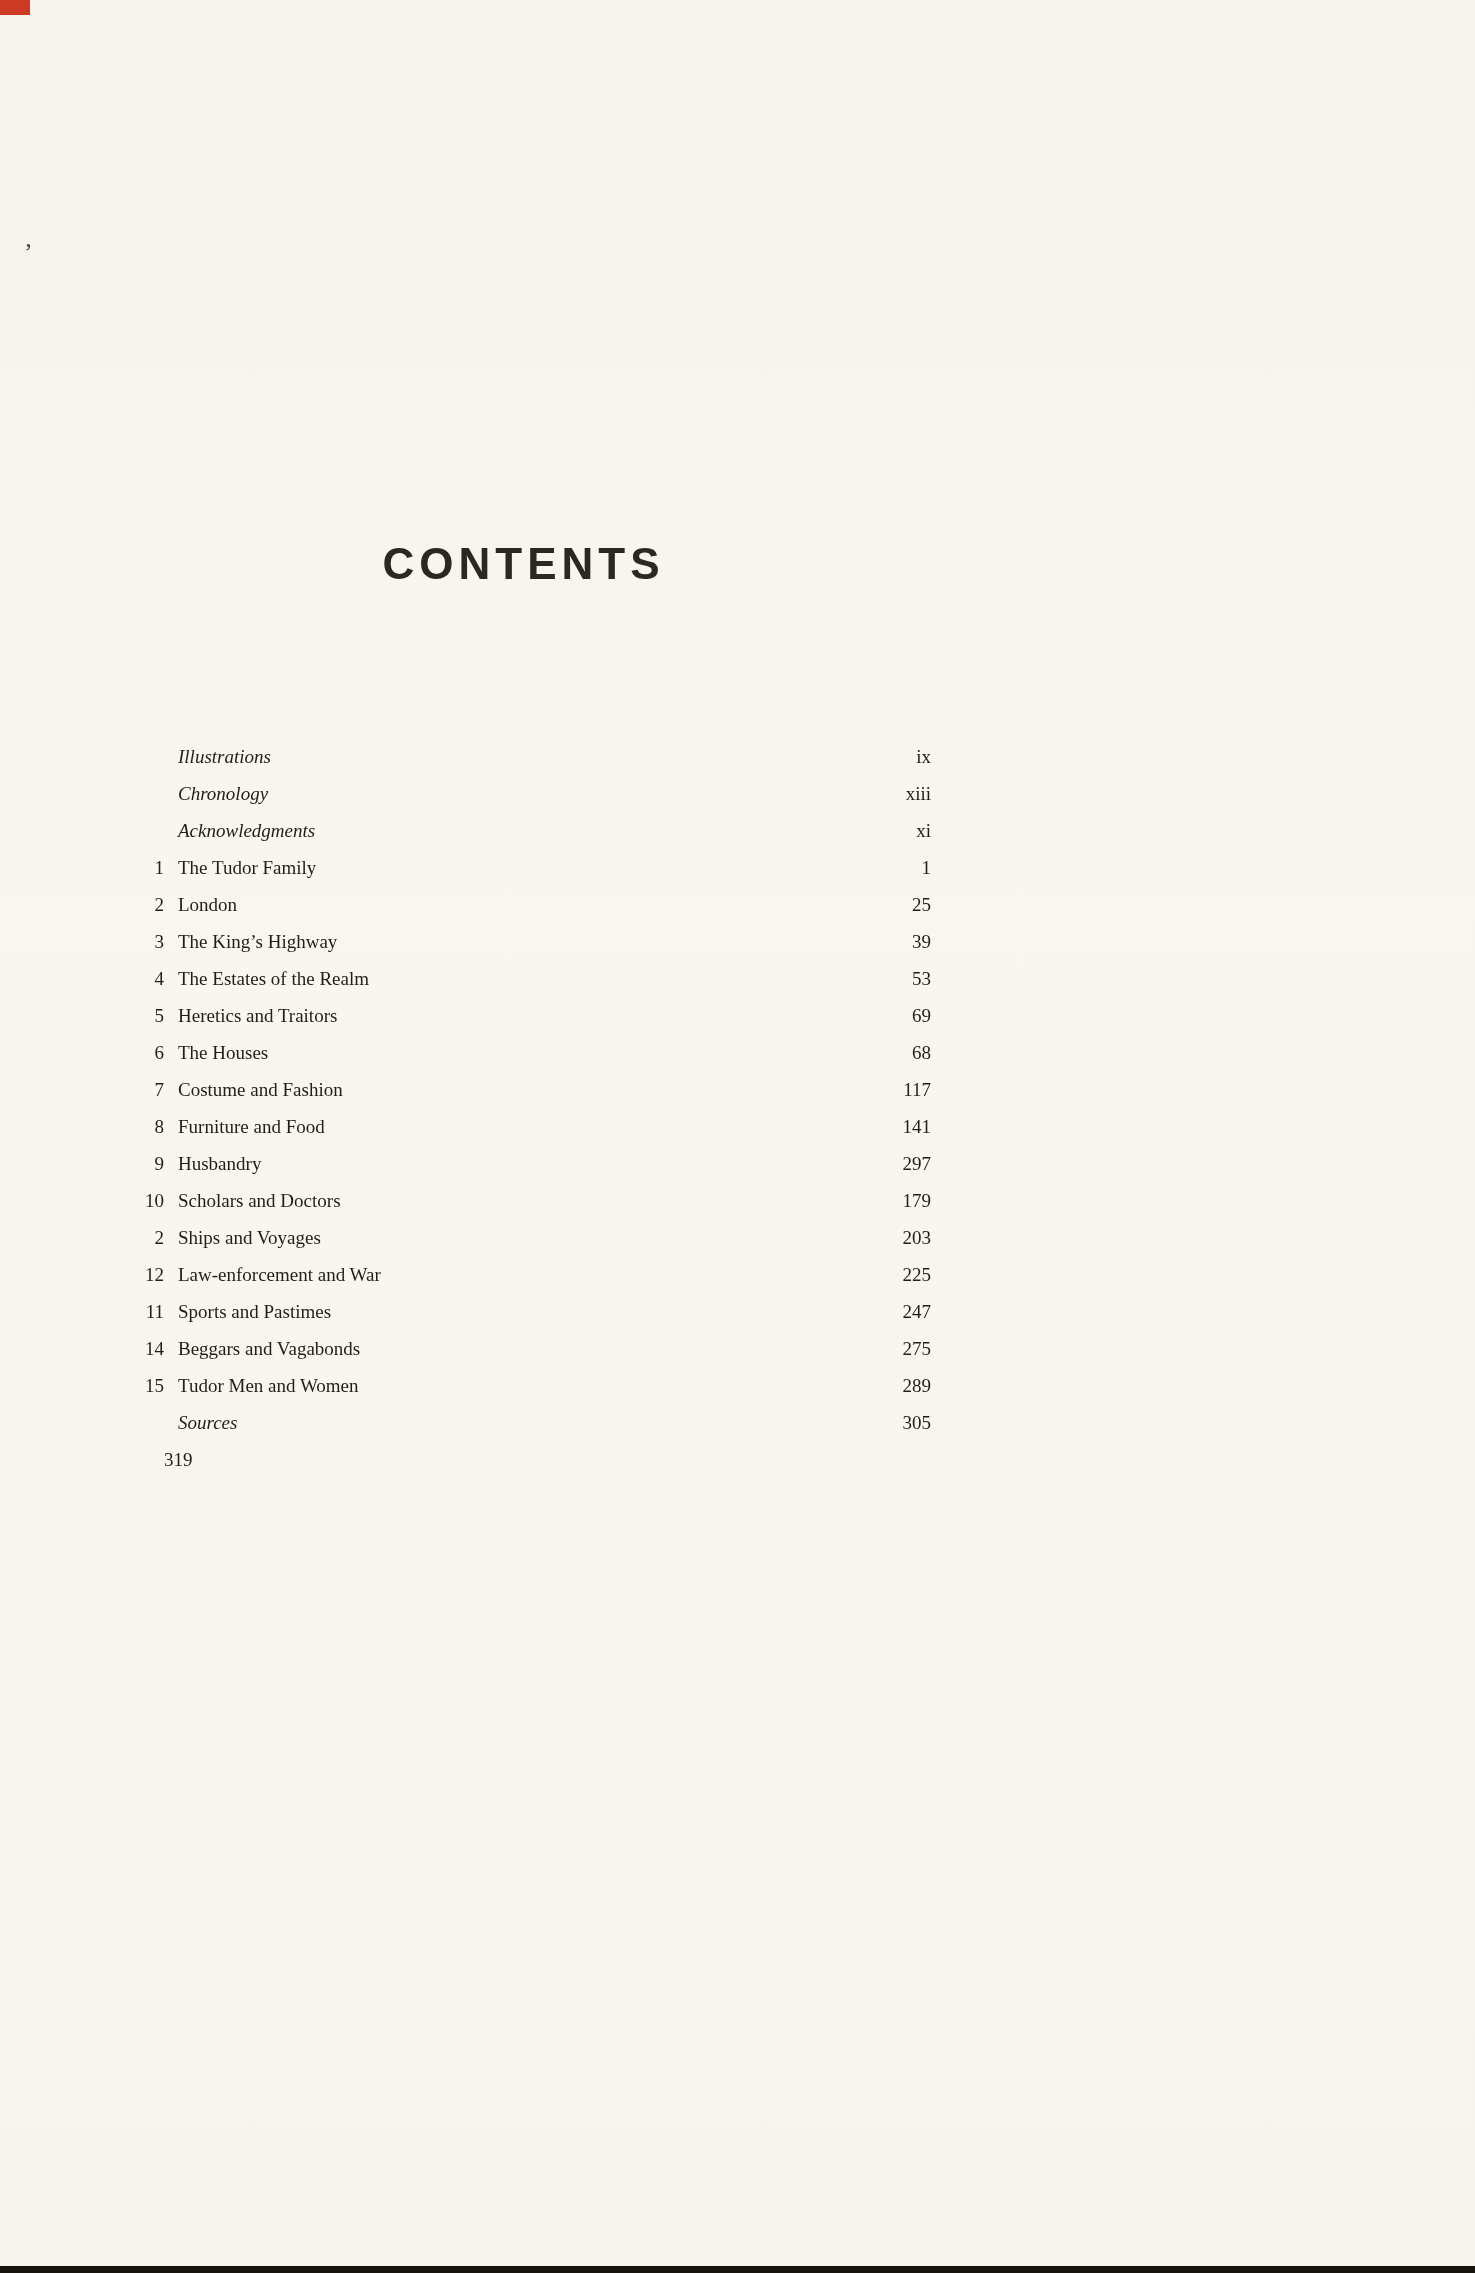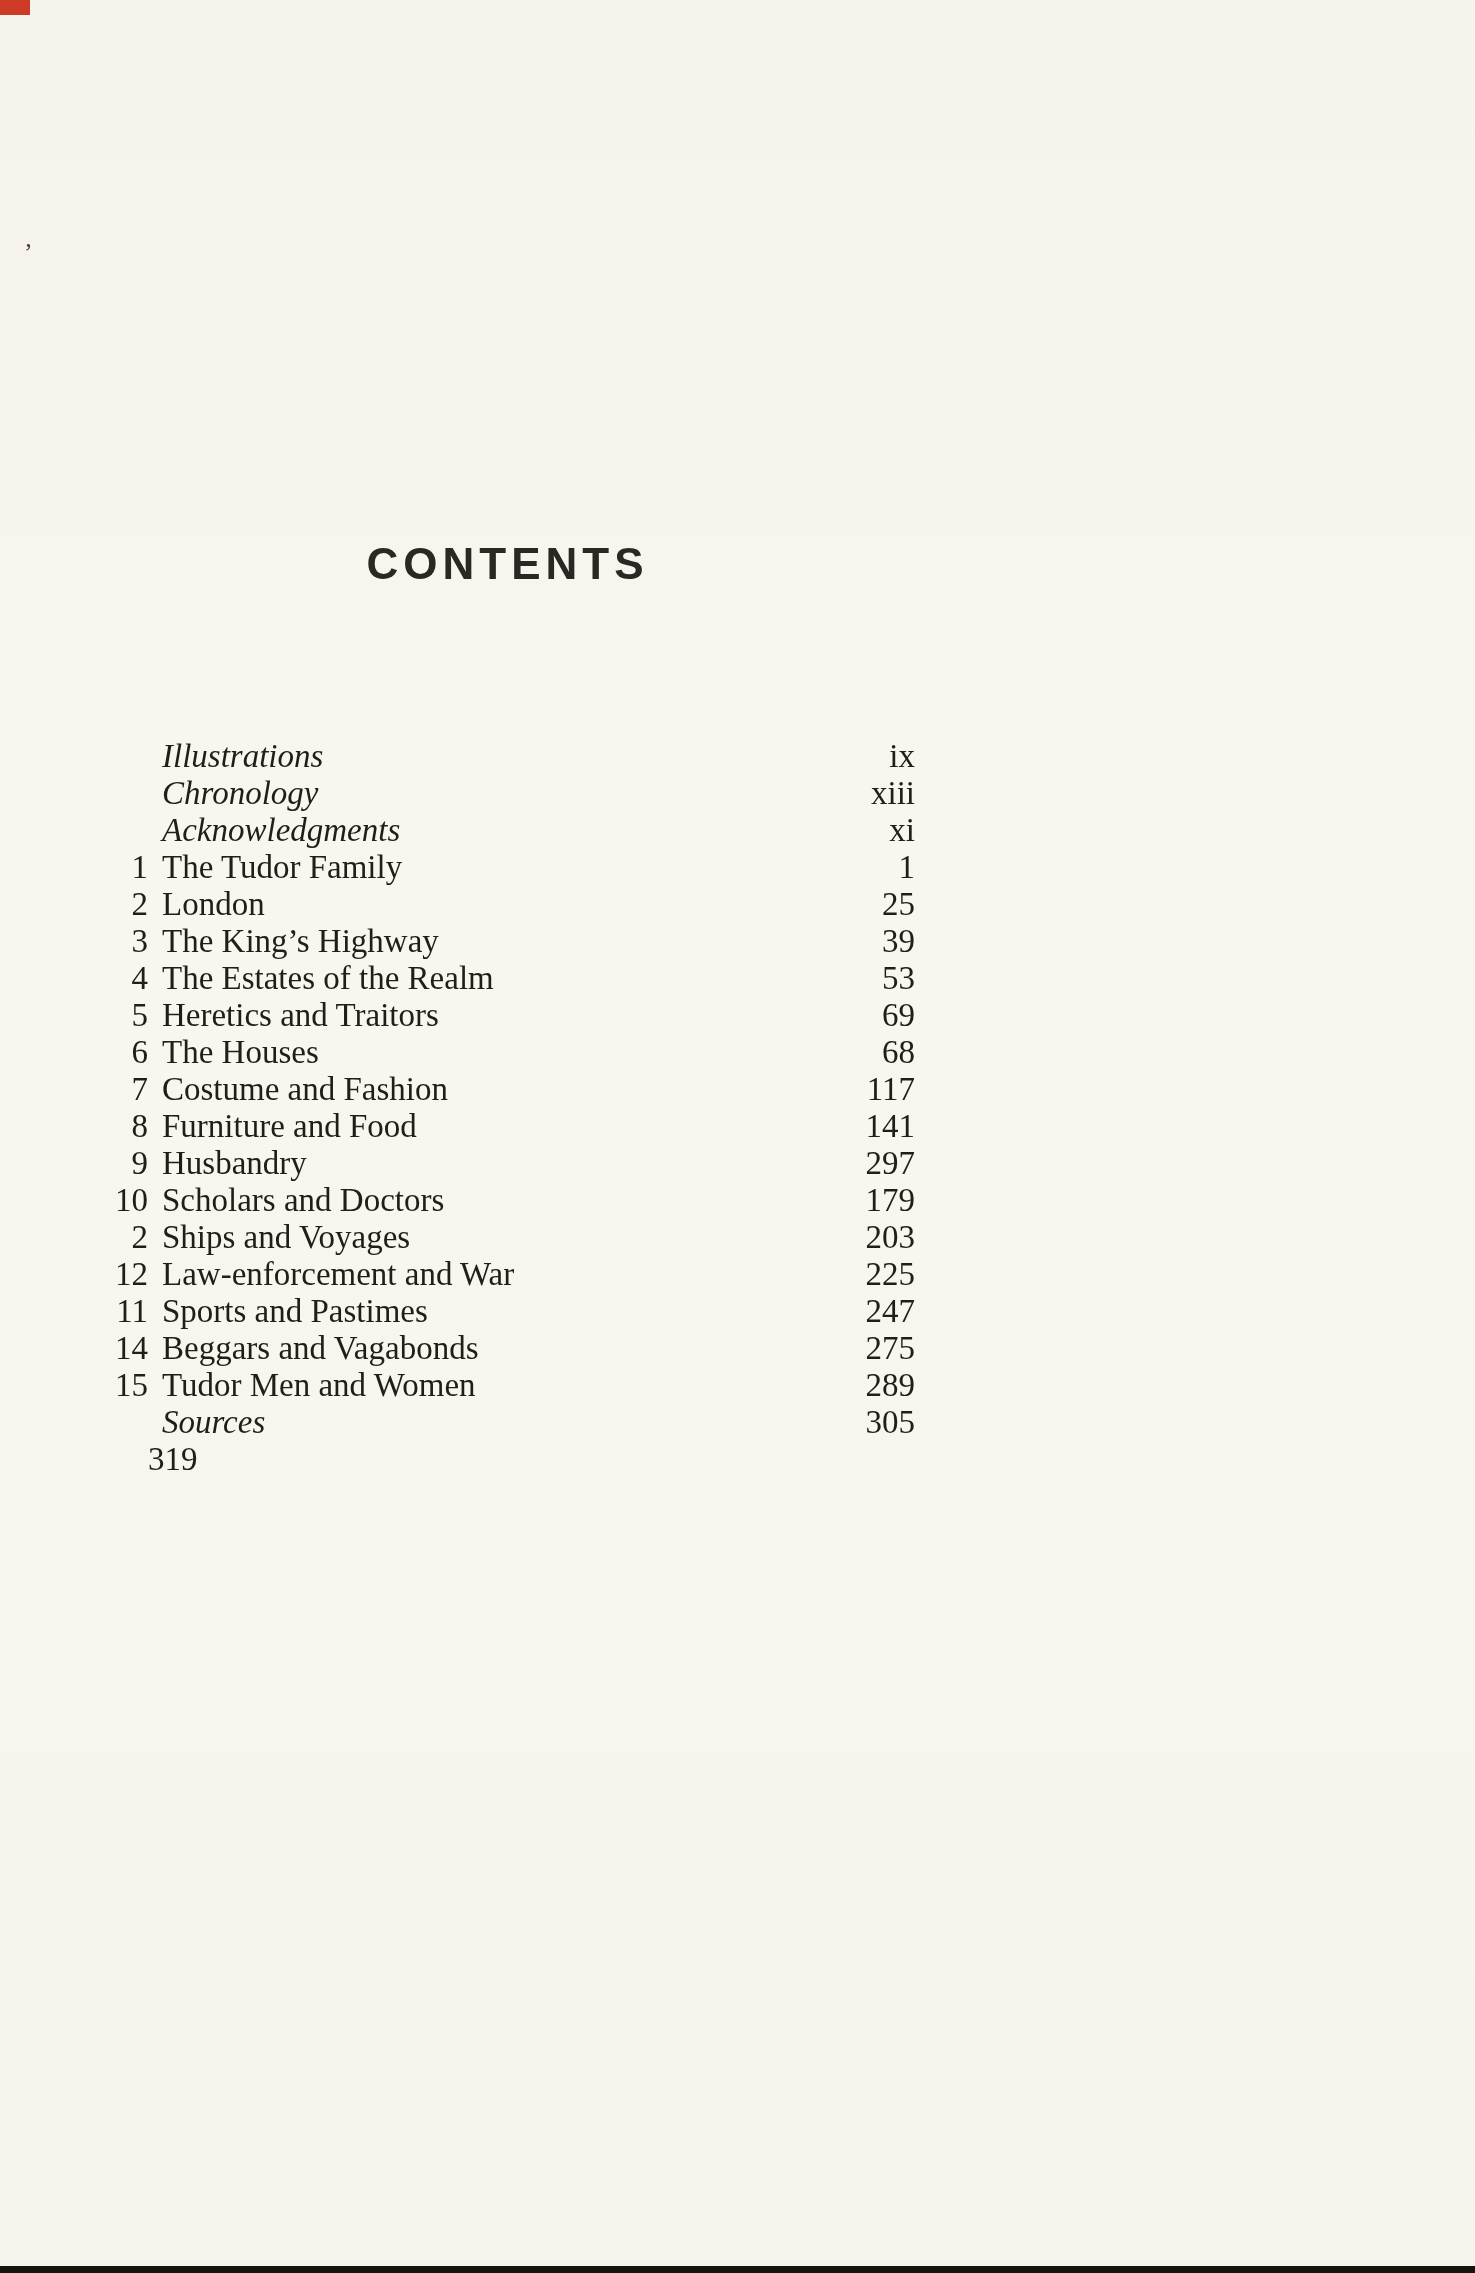--- a/index.html
+++ b/index.html
@@ -33,42 +33,42 @@
   .scan-bottom-edge {
     position: absolute;
     left: 0;
     bottom: 0;
     width: 100%;
     height: 7px;
     background: #17140f;
   }
   .content {
     position: absolute;
-    left: 100px;
+    left: 116px;
     top: 540px;
     width: 815px;
   }
   .heading {
     margin: 0;
     text-align: center;
     font-family: "Liberation Sans", sans-serif;
     font-weight: 700;
     font-size: 44px;
     line-height: 48px;
     letter-spacing: 5px;
     color: #2b2824;
   }
   .toc {
     margin-top: 150px;
   }
   .toc-row {
     display: flex;
     align-items: baseline;
     line-height: 37px;
-    font-size: 33px;
+    font-size: 19px;
     color: #211e19;
   }
   .toc-row .num {
     flex: none;
     width: 48px;
     text-align: right;
   }
   .toc-row .label {
     flex: 1;
     margin-left: 14px;

